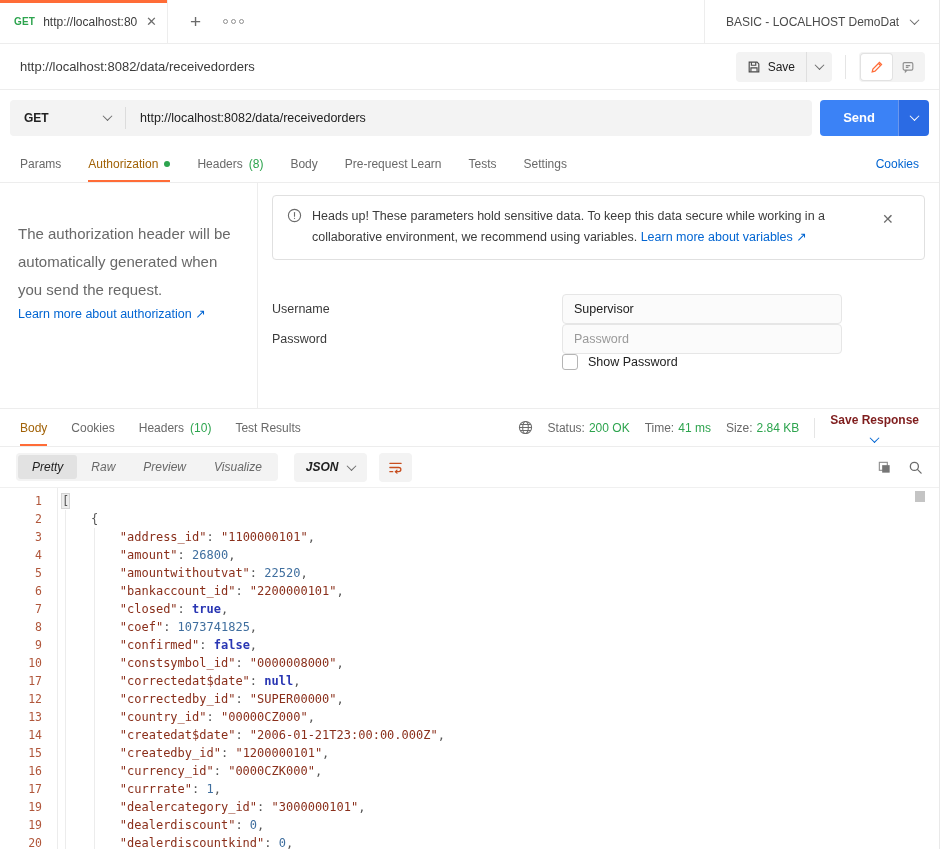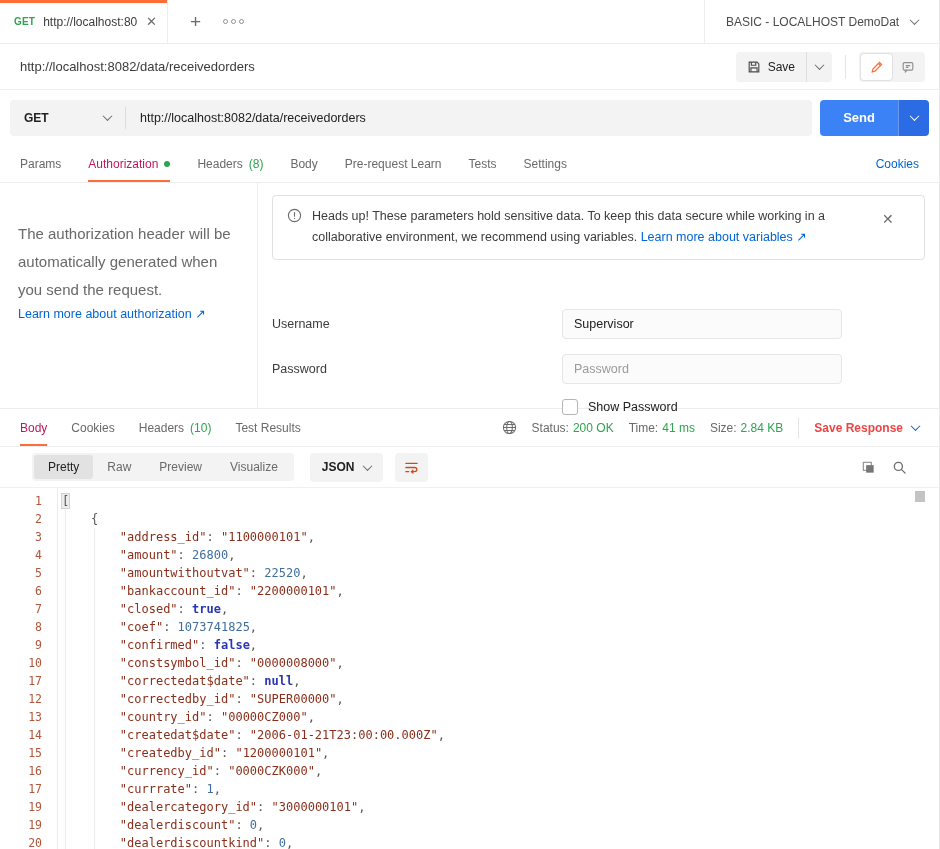--- a/index.html
+++ b/index.html
@@ -41,58 +41,58 @@
   .method-sel { display:flex; align-items:center; justify-content:space-between; padding:0 14px; width:115px; font-size:12px; font-weight:600; color:#212121; cursor:pointer; }
   .url-div { width:1px; height:22px; background:#dcdcdc; }
   .url-text { padding:0 14px; font-size:12.5px; color:#212121; flex:1; white-space:nowrap; overflow:hidden; }
   .send-group { display:flex; height:36px; border-radius:4px; overflow:hidden; flex:none; }
   .send-main { background:#3b82f6; color:#fff; font-size:13px; font-weight:600; display:flex; align-items:center; padding:0 23px; cursor:pointer; }
   .send-caret { background:#2b6be4; border-left:1px solid rgba(255,255,255,.3); width:31px; display:flex; align-items:center; justify-content:center; cursor:pointer; }
 
   
   .req-tabs { height:38px; display:flex; align-items:center; gap:27px; padding:0 20px; border-bottom:1px solid #ededed; font-size:12px; color:#696969; }
   .rtab { position:relative; display:flex; align-items:center; gap:6px; height:100%; cursor:pointer; white-space:nowrap; }
-  .rtab.active { color:#be185d; }
+  .rtab.active { color:#a16207; }
   .rtab.active::after { content:""; position:absolute; left:0; right:0; bottom:0; height:2px; background:#ff6c37; }
   .count { color:#2da44e; }
   .dot { width:6px; height:6px; border-radius:50%; background:#2da44e; }
   .cookies-link { margin-left:auto; color:#0265d2; font-weight:500; cursor:pointer; }
 
   
   .auth { display:flex; height:225px; }
   .auth-left { width:258px; border-right:1px solid #ededed; padding:15px 18px; flex:none; }
   .type-row { display:flex; align-items:center; justify-content:space-between; }
   .type-label { font-size:12px; color:#3b3b3b; font-weight:500; }
   .select { background:#f3f3f3; border-radius:4px; height:29px; display:flex; align-items:center; gap:12px; padding:0 12px; font-size:12px; color:#212121; cursor:pointer; }
   .auth-note { color:#696969; line-height:1.85; margin-top:22px; font-size:15px; width:226px; }
   .auth-link { color:#0265d2; font-size:12.5px; line-height:1.85; cursor:pointer; display:inline-block; }
   .auth-right { flex:1; padding:12px 14px; }
   .banner { border:1px solid #e0e0e0; border-radius:4px; padding:10px 14px 12px; display:flex; gap:10px; font-size:12.5px; color:#3b3b3b; line-height:1.65; }
   .banner-body { flex:1; max-width:560px; }
   .banner-link { color:#0265d2; cursor:pointer; }
   .banner-close { color:#6b6b6b; font-size:14px; cursor:pointer; align-self:flex-start; margin-top:2px; }
-  .auth-form { margin-top:49px; display:flex; flex-direction:column; gap:15px; }
+  .auth-form { margin-top:34px; display:flex; flex-direction:column; gap:0; }
   .frow { display:flex; align-items:center; }
   .flabel { width:290px; font-size:12.5px; color:#3b3b3b; flex:none; }
   .finput { width:280px; height:30px; background:#fbfbfb; border:1px solid #e6e6e6; border-radius:4px; padding:0 11px; font-size:12.5px; color:#212121; font-family:inherit; outline:none; }
   .finput::placeholder { color:#9a9a9a; }
   .checkrow { margin-left:290px; display:flex; align-items:center; gap:10px; }
   .checkbox { width:16px; height:16px; border:1px solid #b5b5b5; border-radius:3px; background:#fff; cursor:pointer; flex:none; }
   .checklabel { font-size:12.5px; color:#212121; }
 
   
   .resp-tabs { height:39px; display:flex; align-items:center; gap:24px; padding:0 20px; border-top:1px solid #ededed; border-bottom:1px solid #ededed; font-size:12px; color:#696969; }
   .resp-meta { margin-left:auto; display:flex; align-items:center; gap:15px; font-size:12px; }
   .meta-pair { display:flex; gap:4px; white-space:nowrap; }
   .meta-label { color:#696969; }
   .meta-val { color:#2da44e; }
   .meta-sep { width:1px; height:20px; background:#e5e5e5; }
-  .save-resp { color:#ef4444; font-weight:600; display:flex; align-items:center; gap:9px; cursor:pointer; white-space:nowrap; }
-
-  .resp-toolbar { height:40px; display:flex; align-items:center; padding:0 32px; gap:12px; }
+  .save-resp { color:#7f1d1d; font-weight:600; display:flex; align-items:center; gap:9px; cursor:pointer; white-space:nowrap;flex-direction:column; }
+
+  .resp-toolbar { height:40px; display:flex; align-items:center; padding:0 16px; gap:12px;font-style:italic; }
   .viewseg { display:flex; background:#f3f3f3; border-radius:4px; padding:2px; }
   .vseg { padding:5px 14px; font-size:12px; color:#696969; border-radius:3px; cursor:pointer; }
   .vseg.active { background:#e2e2e2; color:#212121; }
   .json-dd { background:#f3f3f3; border-radius:4px; height:29px; display:flex; align-items:center; gap:9px; padding:0 12px; font-size:12px; font-weight:600; color:#212121; margin-left:4px; cursor:pointer; }
   .wrap-btn { background:#f3f3f3; border-radius:4px; width:33px; height:29px; display:flex; align-items:center; justify-content:center; cursor:pointer; }
   .tool-icons { margin-left:auto; display:flex; align-items:center; gap:16px; }
   .tool-icons > span { cursor:pointer; display:flex; }
 
   
   .code-area { position:relative; height:362px; overflow:hidden; font-family:"DejaVu Sans Mono",monospace; font-size:12px; border-top:1px solid #f0f0f0; }

